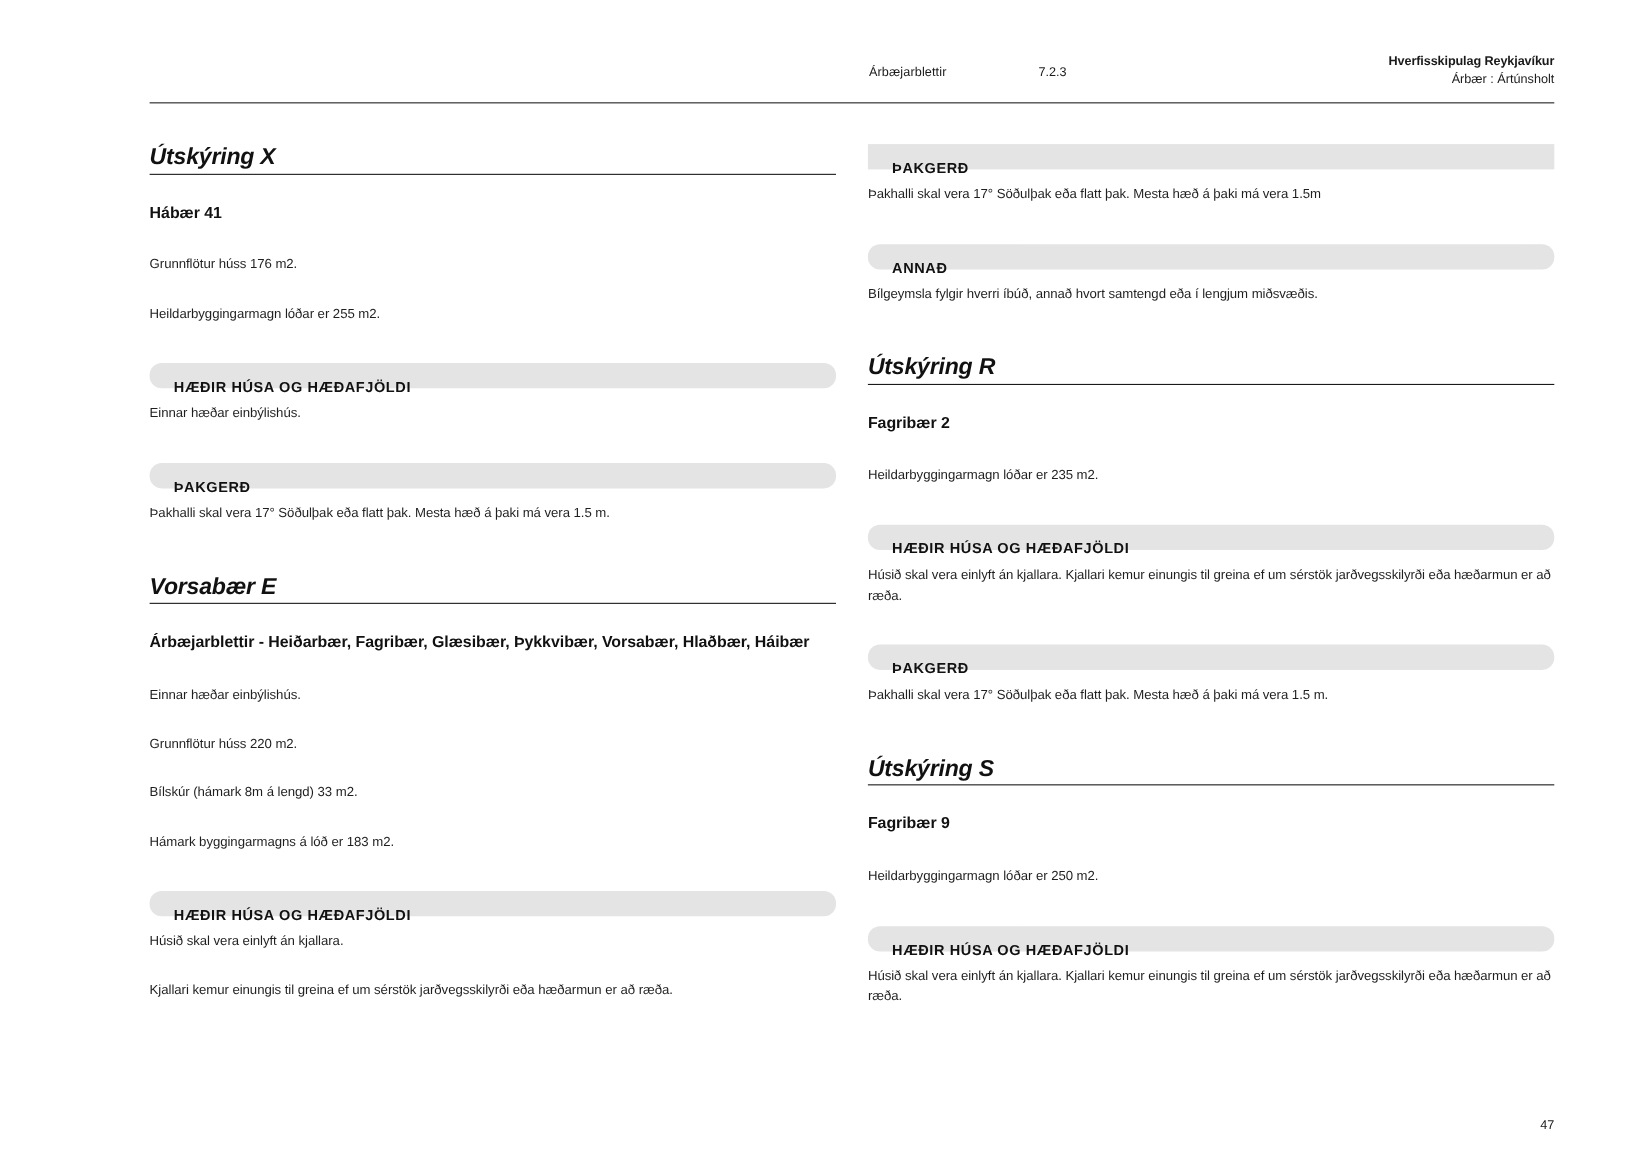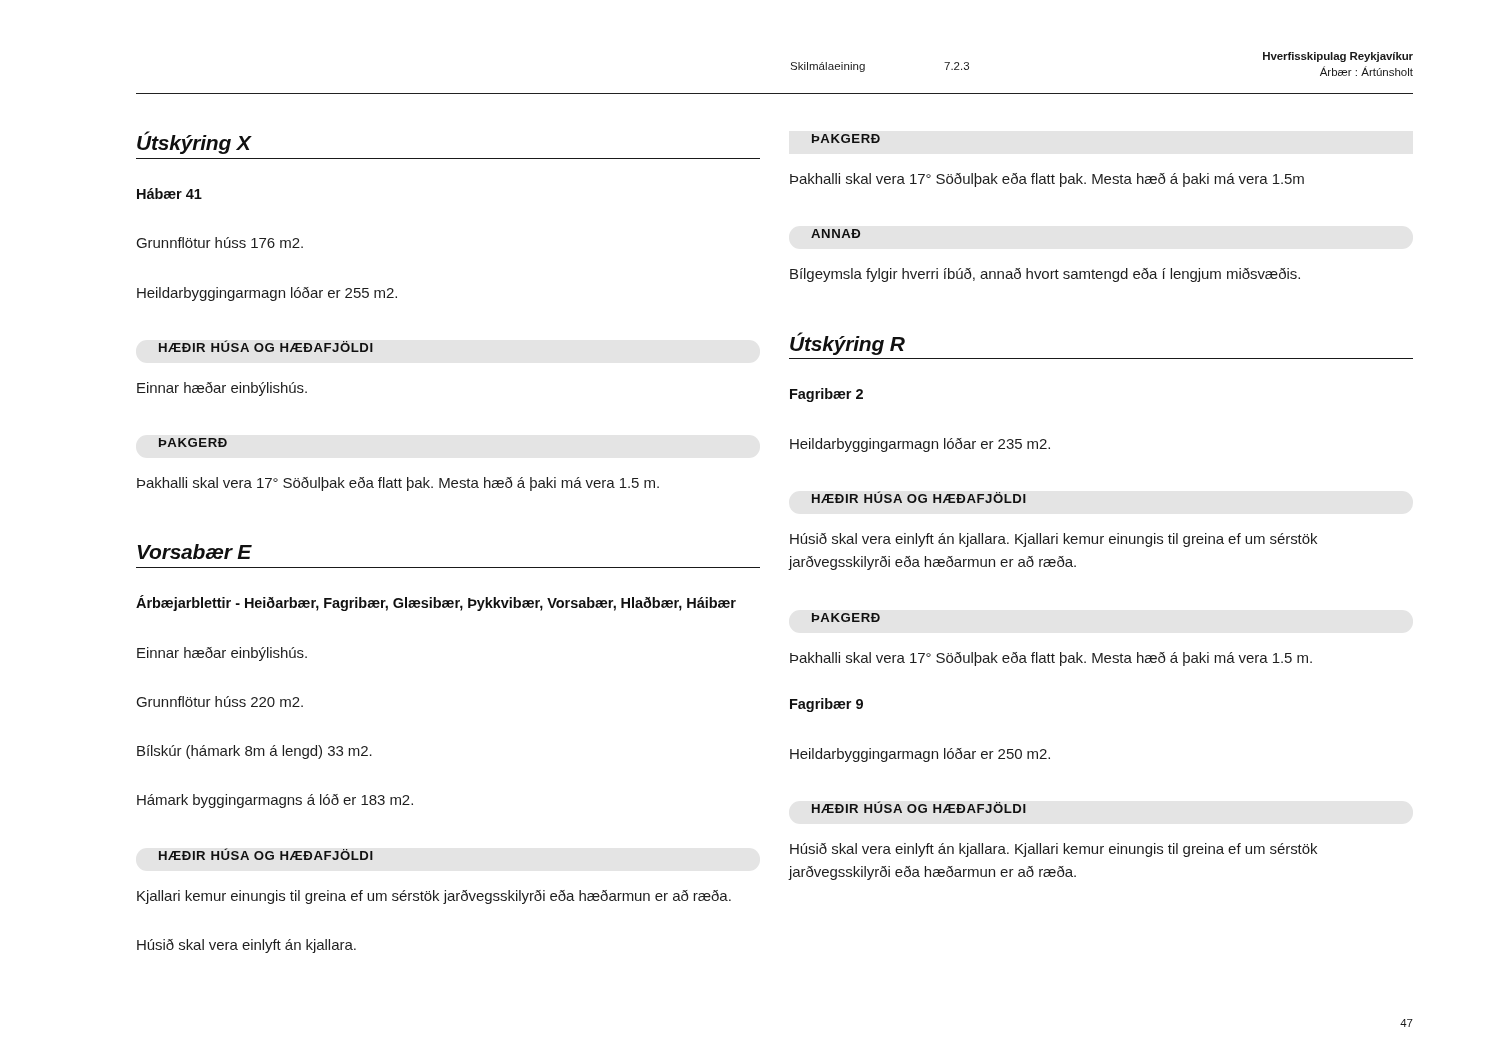--- a/index.html
+++ b/index.html
@@ -103,38 +103,38 @@
     font-size: 14.5px;
     font-weight: bold;
     color: #111111;
     margin: 25px 0 0 0;
     line-height: 1.5;
     letter-spacing: -0.05px;
   }
 
   
   .para {
-    font-size: 15px;
+    font-size: 12px;
     font-weight: normal;
     color: #1f1f1f;
     margin: 26px 0 0 0;
     line-height: 1.55;
     letter-spacing: -0.05px;
   }
 
   
   .band {
     background: #e4e4e4;
     height: 23px;
     margin: 31px 0 0 0;
     display: block;
   }
   .band-text {
     display: block;
-    padding: 0 0 0 22px;
+    padding: 14px 0 0 22px;
     font-size: 13.2px;
     font-weight: bold;
     color: #111111;
     letter-spacing: 0.55px;
     line-height: 1.2;
     white-space: nowrap;
   }
   .band + .para { margin-top: 13px; }
   .gap-md  { margin-top: 36px; border-radius: 11px; }
 
@@ -147,21 +147,21 @@
     font-weight: normal;
     color: #1a1a1a;
   }
 </style>
 </head>
 <body>
 
 <div class="page">
 
   <div class="header">
-    <span class="hdr-left">Skilmálaeining</span>
+    <span class="hdr-left">Árbæjarblettir</span>
     <span class="hdr-code">7.2.3</span>
     <div class="hdr-right">
       <div class="l1">Hverfisskipulag Reykjavíkur</div>
       <div class="l2">Árbær : Ártúnsholt</div>
     </div>
   </div>
   <div class="header-rule"></div>
 
   <div class="columns">
 
@@ -188,22 +188,22 @@
         <h2 class="sec-heading sec-heading-sp">Vorsabær E</h2>
         <p class="subtitle">Árbæjarblettir - Heiðarbær, Fagribær, Glæsibær, Þykkvibær, Vorsabær, Hlaðbær, Háibær</p>
         <p class="para">Einnar hæðar einbýlishús.</p>
         <p class="para">Grunnflötur húss 220 m2.</p>
         <p class="para">Bílskúr (hámark 8m á lengd) 33 m2.</p>
         <p class="para">Hámark byggingarmagns á lóð er 183 m2.</p>
 
         <div class="band gap-md">
           <span class="band-text">HÆÐIR HÚSA OG HÆÐAFJÖLDI</span>
         </div>
+        <p class="para">Húsið skal vera einlyft án kjallara.</p>
         <p class="para">Kjallari kemur einungis til greina ef um sérstök jarðvegsskilyrði eða hæðarmun er að ræða.</p>
-        <p class="para">Húsið skal vera einlyft án kjallara.</p>
       </div>
 
     </div>
 
     <div class="col col-right">
 
       <div>
         <div class="band" style="margin-top:0;">
           <span class="band-text">ÞAKGERÐ</span>
         </div>
@@ -225,20 +225,21 @@
         </div>
         <p class="para">Húsið skal vera einlyft án kjallara. Kjallari kemur einungis til greina ef um sérstök jarðvegsskilyrði eða hæðarmun er að ræða.</p>
 
         <div class="band gap-md">
           <span class="band-text">ÞAKGERÐ</span>
         </div>
         <p class="para">Þakhalli skal vera 17° Söðulþak eða flatt þak. Mesta hæð á þaki má vera 1.5 m.</p>
       </div>
 
       <div>
+        <h2 class="sec-heading sec-heading-sp">Útskýring S</h2>
         <p class="subtitle">Fagribær 9</p>
         <p class="para">Heildarbyggingarmagn lóðar er 250 m2.</p>
 
         <div class="band gap-md">
           <span class="band-text">HÆÐIR HÚSA OG HÆÐAFJÖLDI</span>
         </div>
         <p class="para">Húsið skal vera einlyft án kjallara. Kjallari kemur einungis til greina ef um sérstök jarðvegsskilyrði eða hæðarmun er að ræða.</p>
       </div>
 
     </div>

